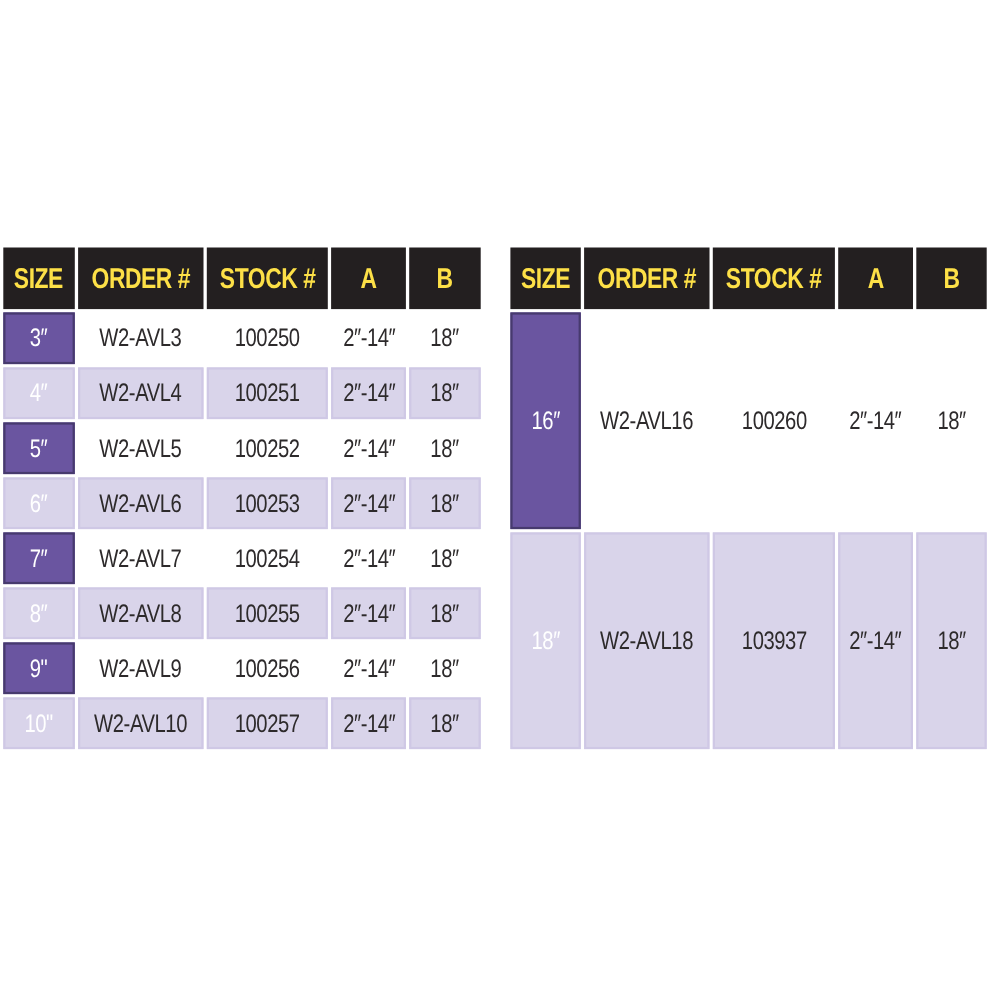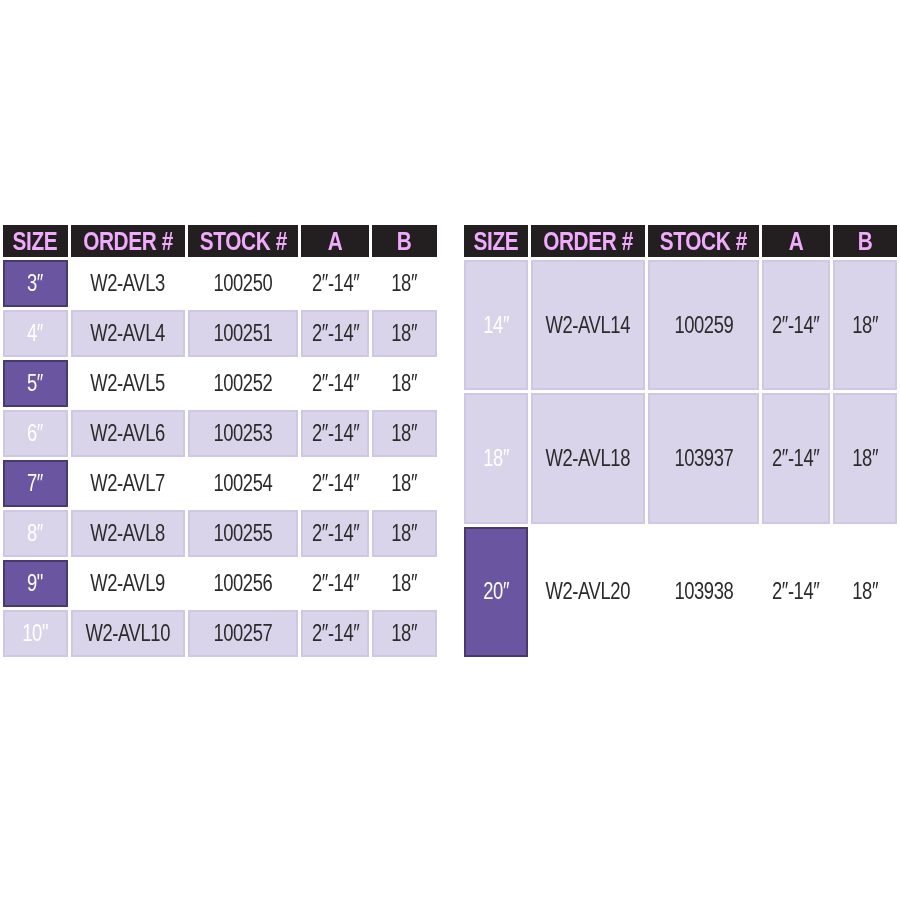--- a/index.html
+++ b/index.html
@@ -27,22 +27,22 @@
   table.spec-table td {
     box-sizing: border-box;
     text-align: center;
     vertical-align: middle;
     padding: 0 1px;
     overflow: hidden;
     white-space: nowrap;
   }
   table.spec-table th {
     background: #231f20;
-    color: #f0abfc;
-    height: 32px;
+    color: #fde047;
+    height: 56px;
     font-size: 26px;
     font-weight: 700;
     letter-spacing: -0.5px;
   }
   table.spec-table td {
     background: #ffffff;
     color: #2d2a2b;
     height: 47px;
     font-size: 23px;
     font-weight: 500;
@@ -145,36 +145,29 @@
     <thead>
       <tr>
           <th class="col0"><span class="cond">SIZE</span></th>
           <th class="col1"><span class="cond">ORDER #</span></th>
           <th class="col2"><span class="cond">STOCK #</span></th>
           <th class="col3"><span class="cond">A</span></th>
           <th class="col4"><span class="cond">B</span></th>
         </tr>
     </thead>
     <tbody>
-        <tr class="alt">
-          <td class="col0 size"><span class="cond">14″</span></td>
-          <td class="col1"><span class="cond">W2-AVL14</span></td>
-          <td class="col2"><span class="cond">100259</span></td>
+        <tr>
+          <td class="col0 size"><span class="cond">16″</span></td>
+          <td class="col1"><span class="cond">W2-AVL16</span></td>
+          <td class="col2"><span class="cond">100260</span></td>
           <td class="col3"><span class="cond">2″-14″</span></td>
           <td class="col4"><span class="cond">18″</span></td>
         </tr>
         <tr class="alt">
           <td class="col0 size"><span class="cond">18″</span></td>
           <td class="col1"><span class="cond">W2-AVL18</span></td>
           <td class="col2"><span class="cond">103937</span></td>
           <td class="col3"><span class="cond">2″-14″</span></td>
           <td class="col4"><span class="cond">18″</span></td>
         </tr>
-        <tr>
-          <td class="col0 size"><span class="cond">20″</span></td>
-          <td class="col1"><span class="cond">W2-AVL20</span></td>
-          <td class="col2"><span class="cond">103938</span></td>
-          <td class="col3"><span class="cond">2″-14″</span></td>
-          <td class="col4"><span class="cond">18″</span></td>
-        </tr>
       </tbody>
   </table>
 </div>
 
 </body></html>

